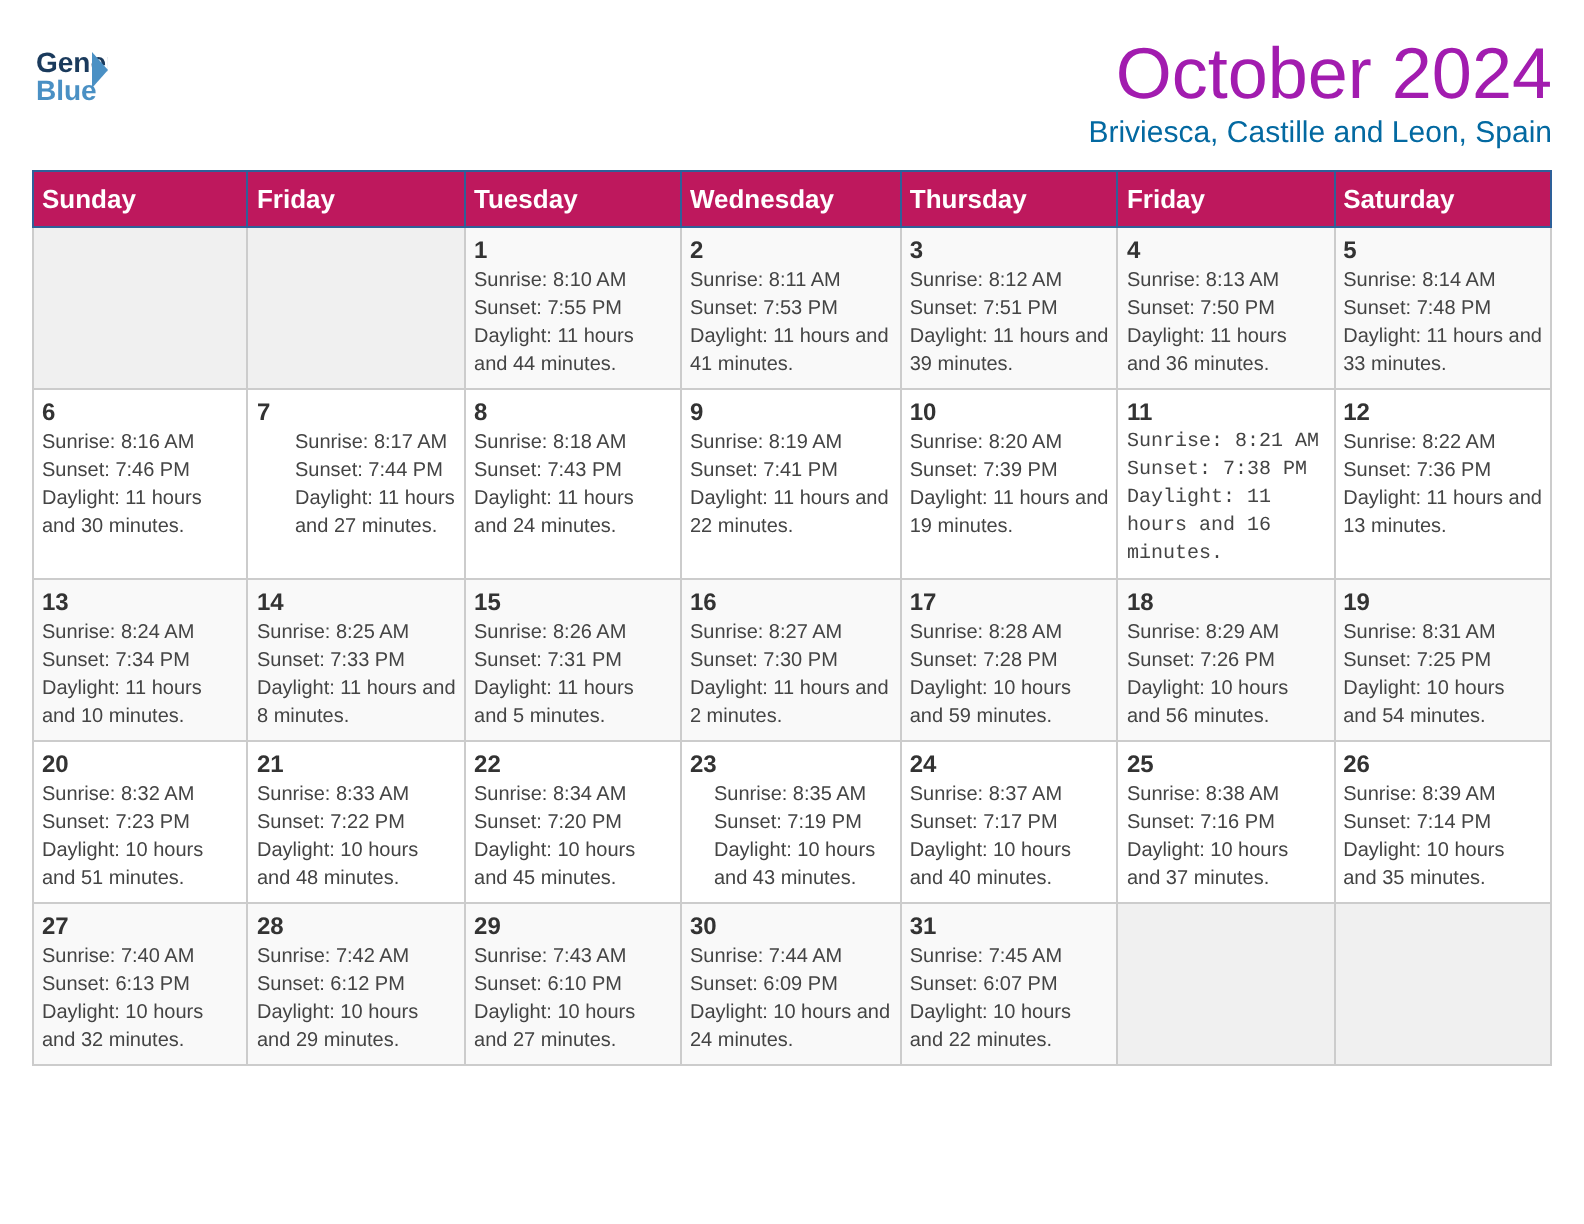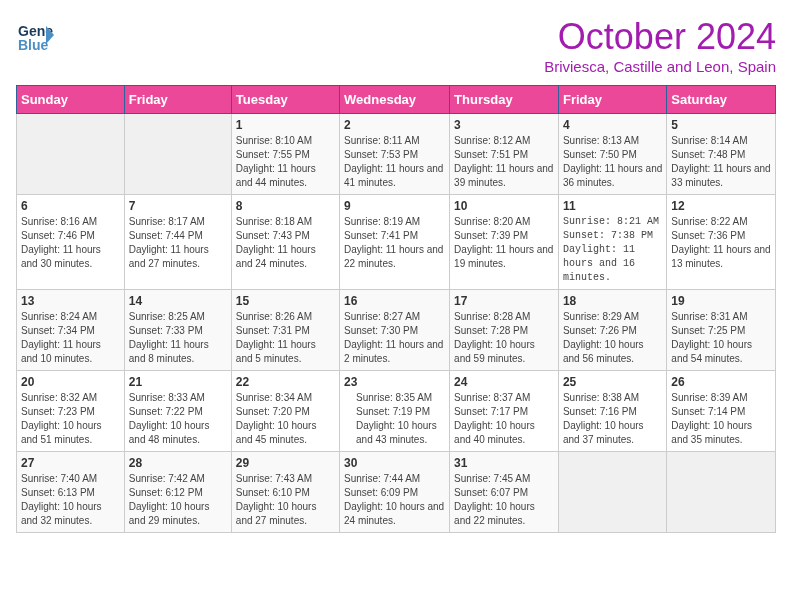--- a/index.html
+++ b/index.html
@@ -24,29 +24,29 @@
     .title-block {
       text-align: right;
     }
     .month-title {
       font-size: 36px;
       font-weight: normal;
       color: #a21caf;
     }
     .subtitle {
       font-size: 15px;
-      color: #a21caf;
+      color: #0369a1;
     }
     table {
       width: 100%;
       border-collapse: collapse;
       font-size: 10.5px;
     }
     thead tr th {
-      background-color: #ec4899;
+      background-color: #be185d;
       color: #fff;
       padding: 6px 4px;
       text-align: left;
       font-size: 13px;
       font-weight: bold;
       border: 1px solid #2e6099;
     }
     tbody tr td {
       border: 1px solid #ccc;
       padding: 4px 4px;
@@ -144,21 +144,21 @@
       </tr>
       <tr>
         <td>
           <span class="day-number">6</span>
           <div class="day-info" style="white-space: pre-line;">Sunrise: 8:16 AM
 Sunset: 7:46 PM
 Daylight: 11 hours and 30 minutes.</div>
         </td>
         <td>
           <span class="day-number">7</span>
-          <div class="day-info" style="white-space: pre-line;">Sunrise: 8:17 AM
+          <div class="day-info" style="white-space: pre-line; margin-left: 19px;">Sunrise: 8:17 AM
 Sunset: 7:44 PM
 Daylight: 11 hours and 27 minutes.</div>
         </td>
         <td>
           <span class="day-number">8</span>
           <div class="day-info" style="white-space: pre-line;">Sunrise: 8:18 AM
 Sunset: 7:43 PM
 Daylight: 11 hours and 24 minutes.</div>
         </td>
         <td>

